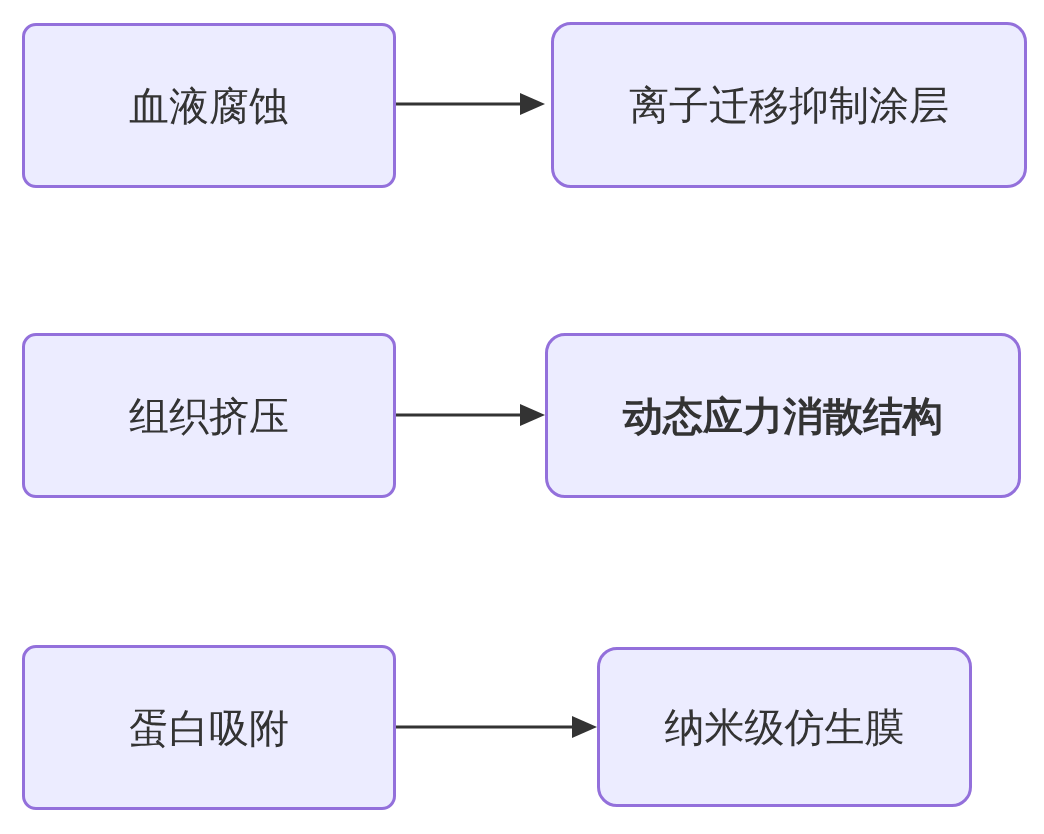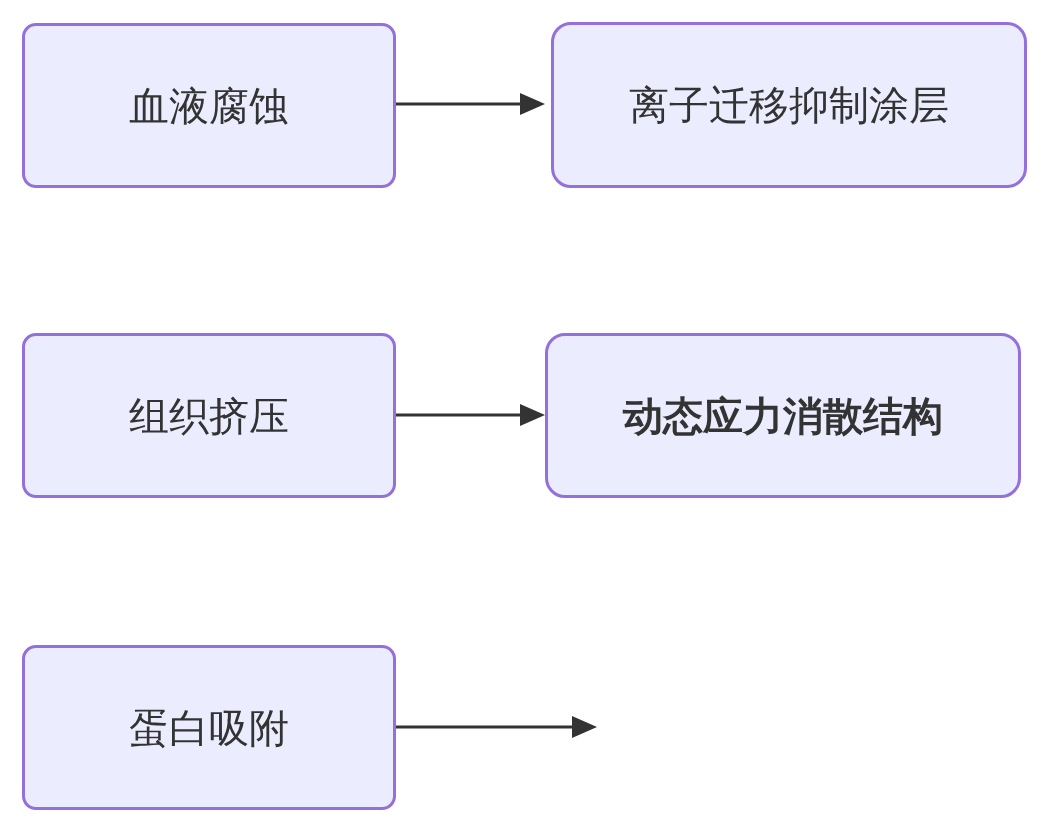--- a/index.html
+++ b/index.html
@@ -62,20 +62,23 @@
   <div class="node square" id="node-r2-src">
     <span>组织挤压</span>
   </div>
   <div class="node rounded" id="node-r2-tgt">
     <span>动态应力消散结构</span>
   </div>
 
   <div class="node square" id="node-r3-src">
     <span>蛋白吸附</span>
   </div>
+  <div class="node rounded" id="node-r3-tgt">
+    <span>纳米级仿生膜</span>
+  </div>
 
   <svg id="edges" viewBox="0 0 1044 834" xmlns="http://www.w3.org/2000/svg">
     <g>
       <line x1="396" y1="104" x2="522" y2="104" stroke="#333333" stroke-width="3"></line>
       <polygon points="520,93 545,104 520,115" fill="#333333"></polygon>
     </g>
     <g>
       <line x1="396" y1="415" x2="522" y2="415" stroke="#333333" stroke-width="3"></line>
       <polygon points="520,404 545,415 520,426" fill="#333333"></polygon>
     </g>

